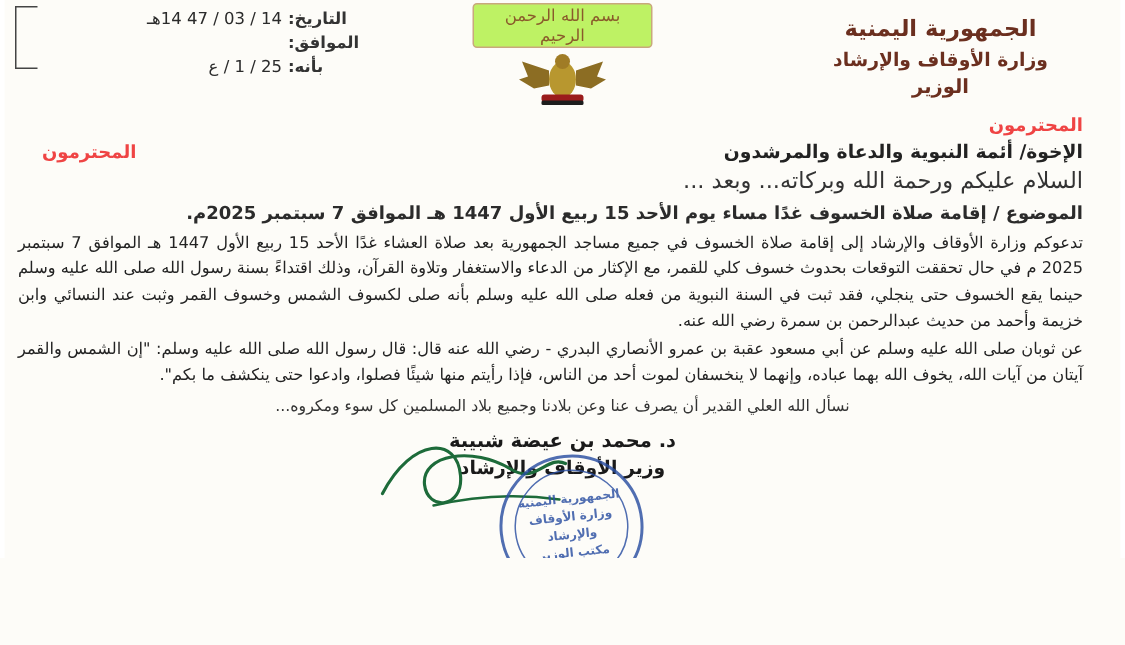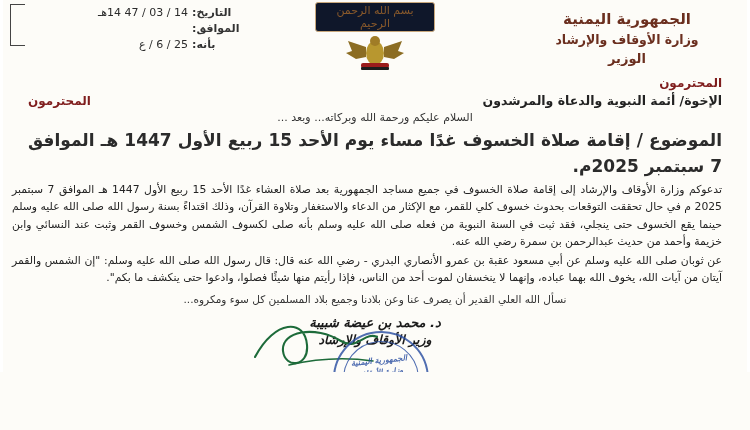--- a/index.html
+++ b/index.html
@@ -59,21 +59,21 @@
     width: 120px;
     text-align: center;
   }
   .emblem .basmala {
     font-size: 11px;
     color: #8a5a2b;
     border: 1px solid #c9a87c;
     border-radius: 3px;
     padding: 1px 4px;
     display: inline-block;
-    background: #0f172a;
+    background: #bef264;
     letter-spacing: 0.5px;
   }
   .emblem .bird {
     margin-top: 1px;
     line-height: 1;
   }
   .emblem .bird svg { display: block; margin: 0 auto; }
   .hdr-left {
     position: absolute;
     top: 6px;
@@ -119,33 +119,32 @@
     color: #222;
   }
   .addr-line {
     display: flex;
     justify-content: space-between;
     align-items: baseline;
     margin-bottom: 3px;
   }
   .addr-left {
     font-size: 12px;
-    color: #7f1d1d;
+    color: #ef4444;
   }
   
   .greeting {
     margin: 2px 28px 4px 28px;
-    text-align: center;
-    font-size: 11px;
+    font-size: 15px;
     color: #333;
   }
   
   .subject {
     margin: 0 28px;
-    font-size: 17px;
+    font-size: 12px;
     font-weight: bold;
     text-align: justify;
     text-align-last: right;
     line-height: 1.5;
   }
   .body {
     margin: 2px 28px 0 12px;
     font-size: 10.8px;
     line-height: 1.62;
     text-align: justify;
@@ -158,21 +157,20 @@
     font-size: 10.5px;
     text-align: center;
     color: #333;
   }
   
   .sig {
     margin-top: 10px;
     text-align: center;
     position: relative;
     height: 100px;
-    font-style: italic;
   }
   .sig .name {
     font-size: 13px;
     font-weight: bold;
     color: #1a1a1a;
   }
   .sig .title {
     font-size: 12.5px;
     font-weight: bold;
     color: #1a1a1a;
@@ -271,21 +269,21 @@
       <div class="corner"></div>
       <div class="meta-row">
         <span class="meta-label">التاريخ:</span>
         <span class="meta-val">14 / 03 / 47 14هـ</span>
       </div>
       <div class="meta-row">
         <span class="meta-label">الموافق:</span>
       </div>
       <div class="meta-row">
         <span class="meta-label">بأنه:</span>
-        <span class="meta-val">25 / 6 / ع</span>
+        <span class="meta-val">25 / 1 / ع</span>
       </div>
     </div>
   </div>
 
   <div class="addressees">
     <div class="addr-line">
       <span class="addr-left">المحترمون</span>
     </div>
     <div class="addr-line">
       <span>الإخوة/ أئمة النبوية والدعاة والمرشدون</span>

